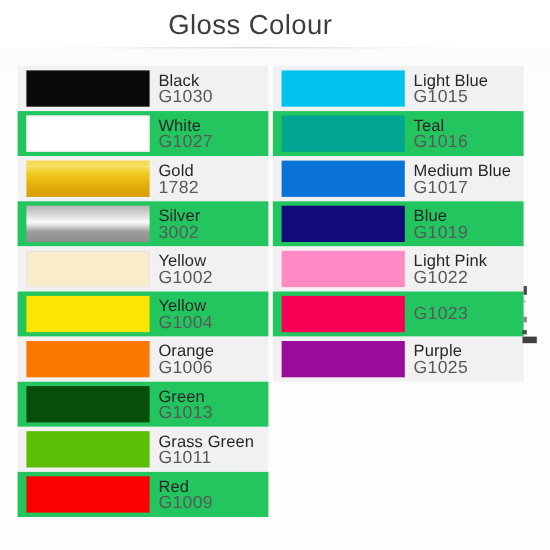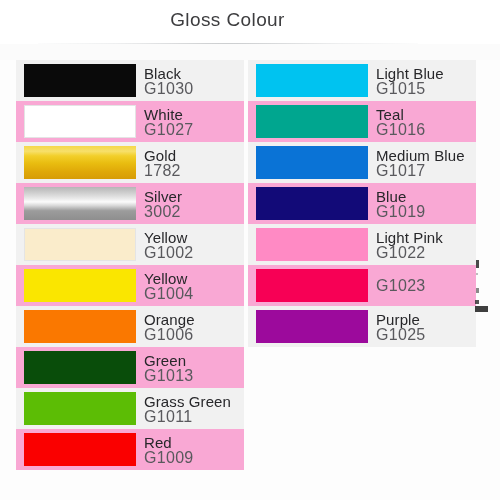--- a/index.html
+++ b/index.html
@@ -31,21 +31,21 @@
     height: 44px;
     background: #ffffff;
   }
   .header-title {
     position: absolute;
     left: 0;
     top: 9px;
     width: 455px;
     text-align: center;
     font-family: "Liberation Sans", sans-serif;
-    font-size: 19px;
+    font-size: 25px;
     font-weight: 300;
     letter-spacing: 0.4px;
     color: #3d3d3f;
     white-space: nowrap;
   }
   .header-shadow {
     position: absolute;
     left: 38px;
     top: 43px;
     width: 380px;
@@ -90,21 +90,21 @@
   .col-left  { left: 16px; }
   .col-right { left: 248px; }
 
   .row {
     position: relative;
     height: 41px;
     display: flex;
     align-items: center;
   }
   .row.alt  { background: #f1f1f1; }
-  .row.plain{ background: #f9a8d4; }
+  .row.plain{ background: #22c55e; }
 
   .swatch {
     flex: 0 0 auto;
     width: 112px;
     height: 33px;
     margin-left: 8px;
     box-sizing: border-box;
   }
 
   .labels {

